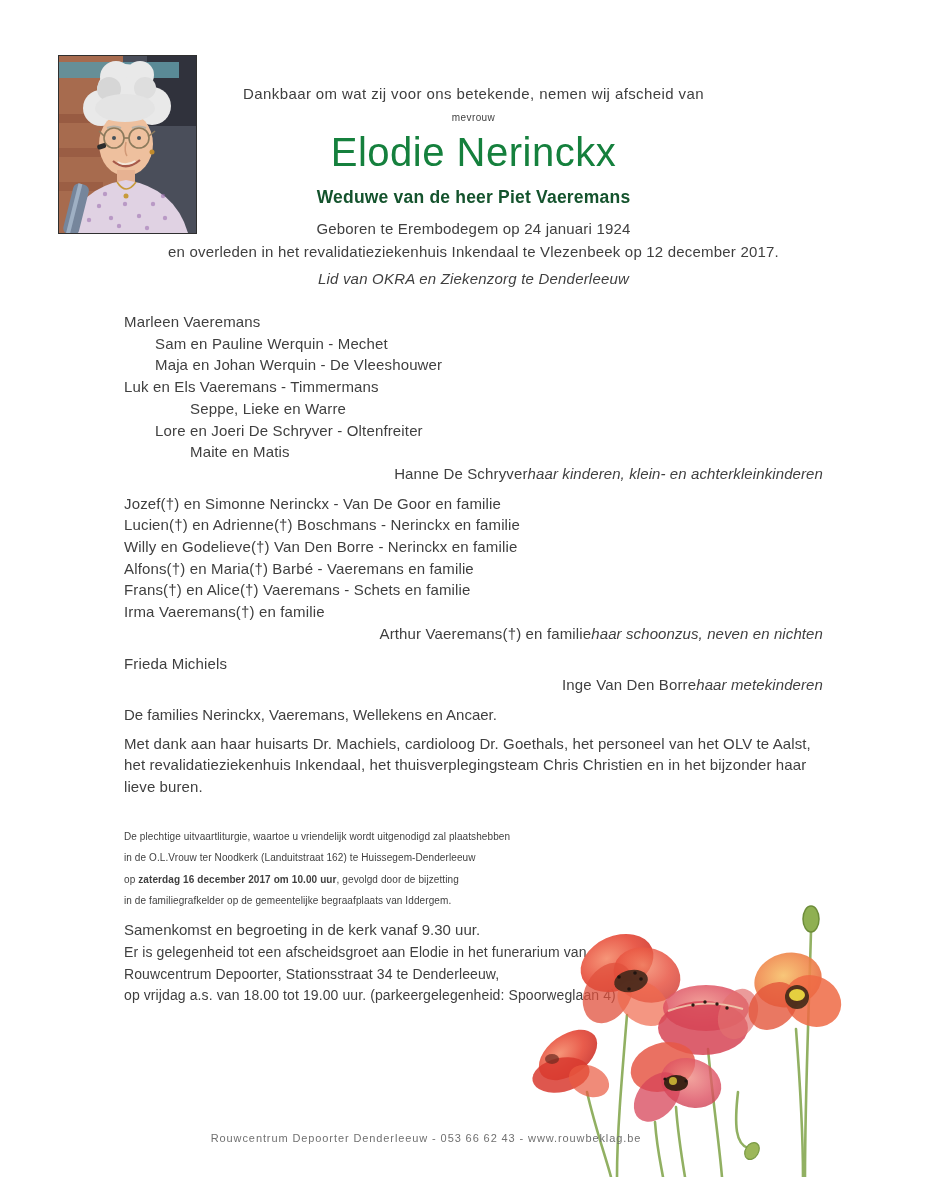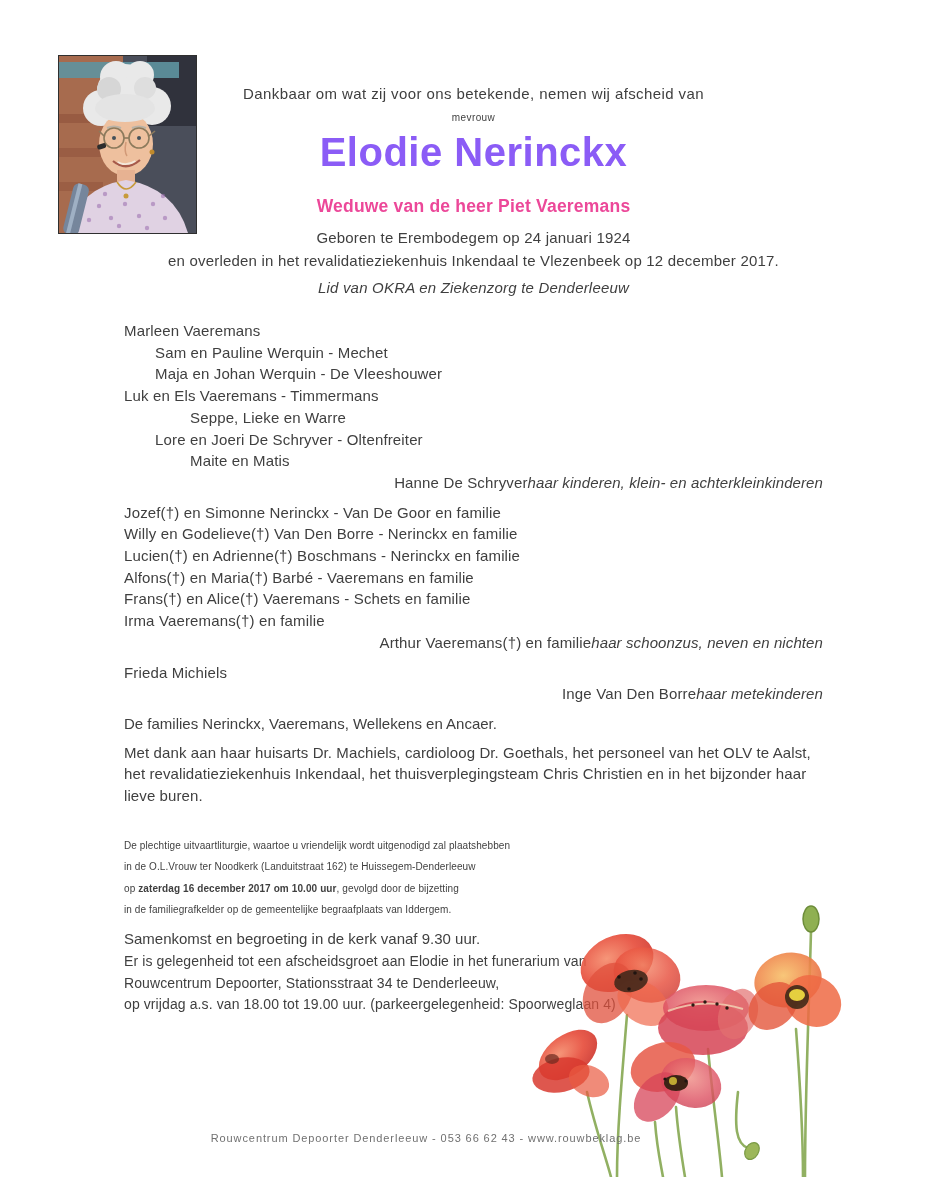--- a/index.html
+++ b/index.html
@@ -11,24 +11,24 @@
   .photo-frame {
     position:absolute; left:59px; top:56px; width:137px; height:177px;
     outline:1px solid #2f2f2f; background:#4a4e5a;
   }
   .photo-frame svg { display:block; }
   .content { position:absolute; left:124px; top:84px; width:699px; }
   .center { text-align:center; }
   .intro { font-size:15px; letter-spacing:0.4px; line-height:20px; }
   .salutation { font-size:10px; letter-spacing:0.4px; margin-top:8px; }
   .deceased-name {
-    font-size:40px; font-weight:700; letter-spacing:0.5px;
-    color:#8b5cf6; margin-top:7px; line-height:44px;
-  }
-  .widow { font-size:17.5px; font-weight:bold; color:#ec4899; margin-top:21px; line-height:22px; letter-spacing:0.2px; }
+    font-size:40px; font-weight:400; letter-spacing:0.5px;
+    color:#15803d; margin-top:7px; line-height:44px;
+  }
+  .widow { font-size:17.5px; font-weight:bold; color:#14532d; margin-top:12px; line-height:22px; letter-spacing:0.2px; }
   .born-died { margin-top:9px; font-size:15px; line-height:23px; letter-spacing:0.2px; }
   .membership { margin-top:7px; font-size:15px; font-style:italic; letter-spacing:0.2px; }
   .fam-group { margin-top:0; }
   .fam-group.first { margin-top:24px; }
   .fam-group.gap { margin-top:8px; }
   .line { font-size:15px; line-height:21.7px; letter-spacing:0.15px; }
   .row { display:flex; justify-content:flex-end; align-items:baseline; }
   .rlabel { font-style:italic; white-space:nowrap; letter-spacing:0.1px; }
   .ind-1 { padding-left:31px; }
   .ind-2 { padding-left:66px; }
@@ -130,22 +130,22 @@
       <div class="line ind-1">Lore en Joeri De Schryver - Oltenfreiter</div>
       <div class="line ind-2">Maite en Matis</div>
       <div class="line row">
         <span class="ind-1">Hanne De Schryver</span>
         <span class="rlabel">haar kinderen, klein- en achterkleinkinderen</span>
       </div>
     </div>
 
     <div class="fam-group gap">
       <div class="line">Jozef(†) en Simonne Nerinckx - Van De Goor en familie</div>
+      <div class="line">Lucien(†) en Adrienne(†) Boschmans - Nerinckx en familie</div>
       <div class="line">Willy en Godelieve(†) Van Den Borre - Nerinckx en familie</div>
-      <div class="line">Lucien(†) en Adrienne(†) Boschmans - Nerinckx en familie</div>
       <div class="line">Alfons(†) en Maria(†) Barbé - Vaeremans en familie</div>
       <div class="line">Frans(†) en Alice(†) Vaeremans - Schets en familie</div>
       <div class="line">Irma Vaeremans(†) en familie</div>
       <div class="line row">
         <span>Arthur Vaeremans(†) en familie</span>
         <span class="rlabel">haar schoonzus, neven en nichten</span>
       </div>
     </div>
 
     <div class="fam-group gap">

